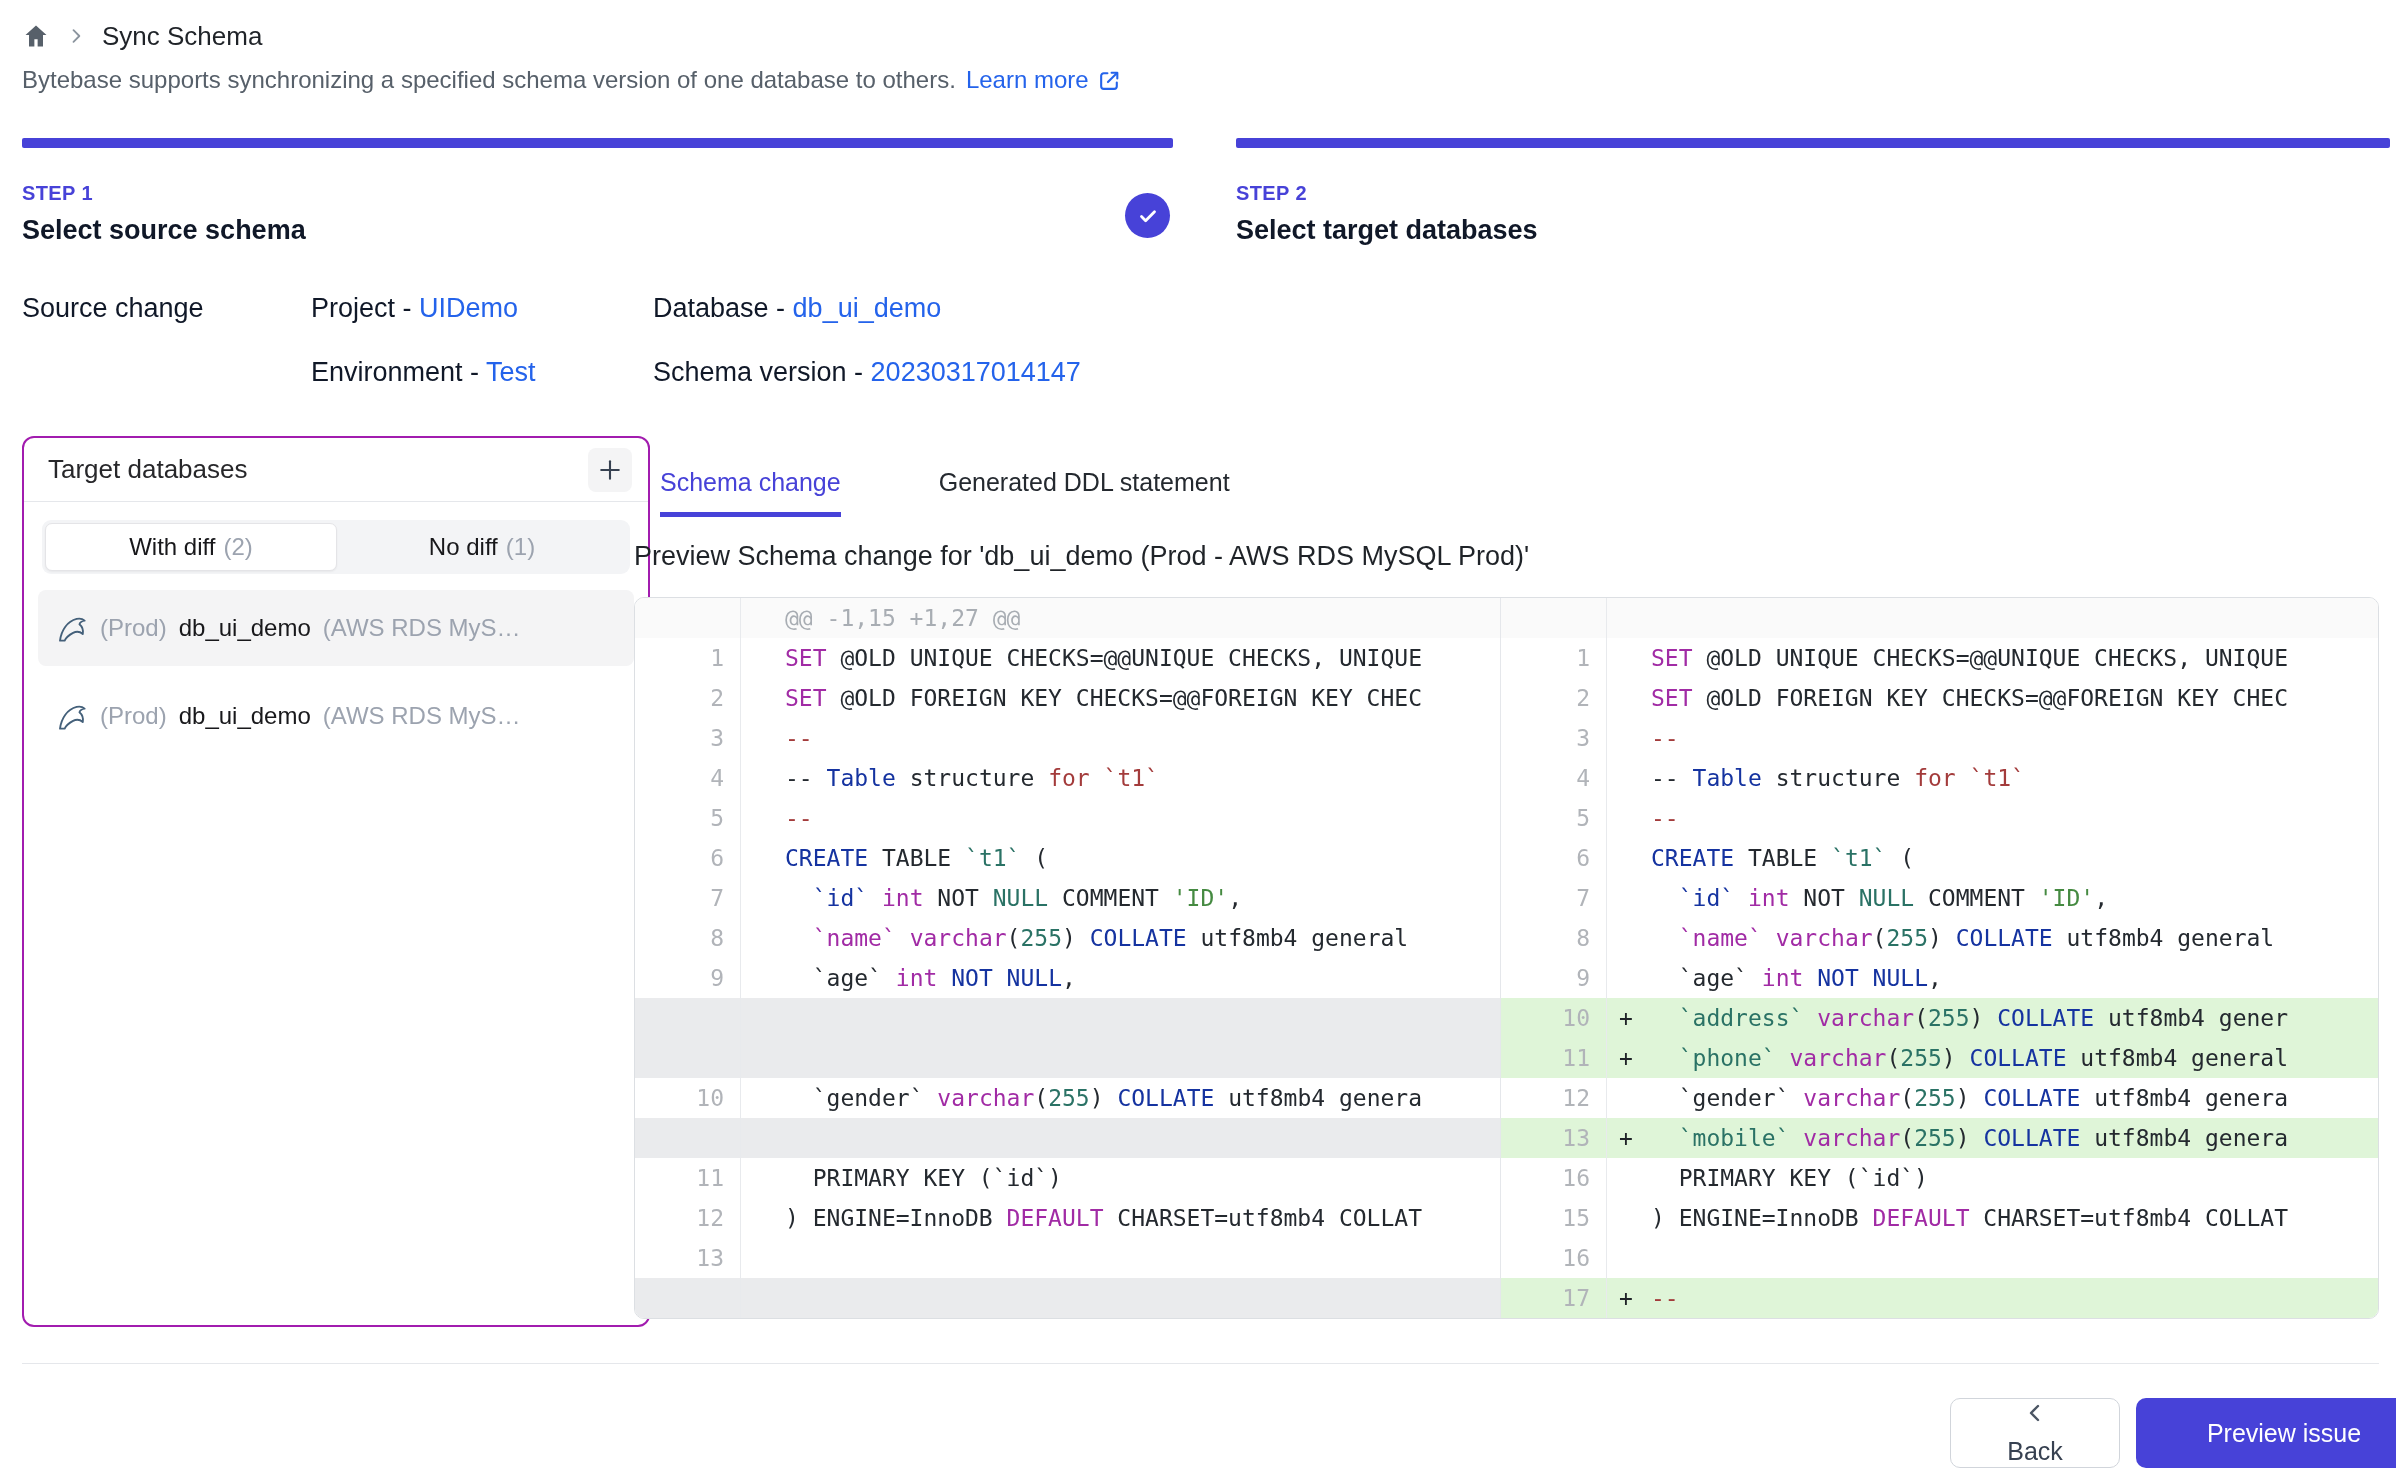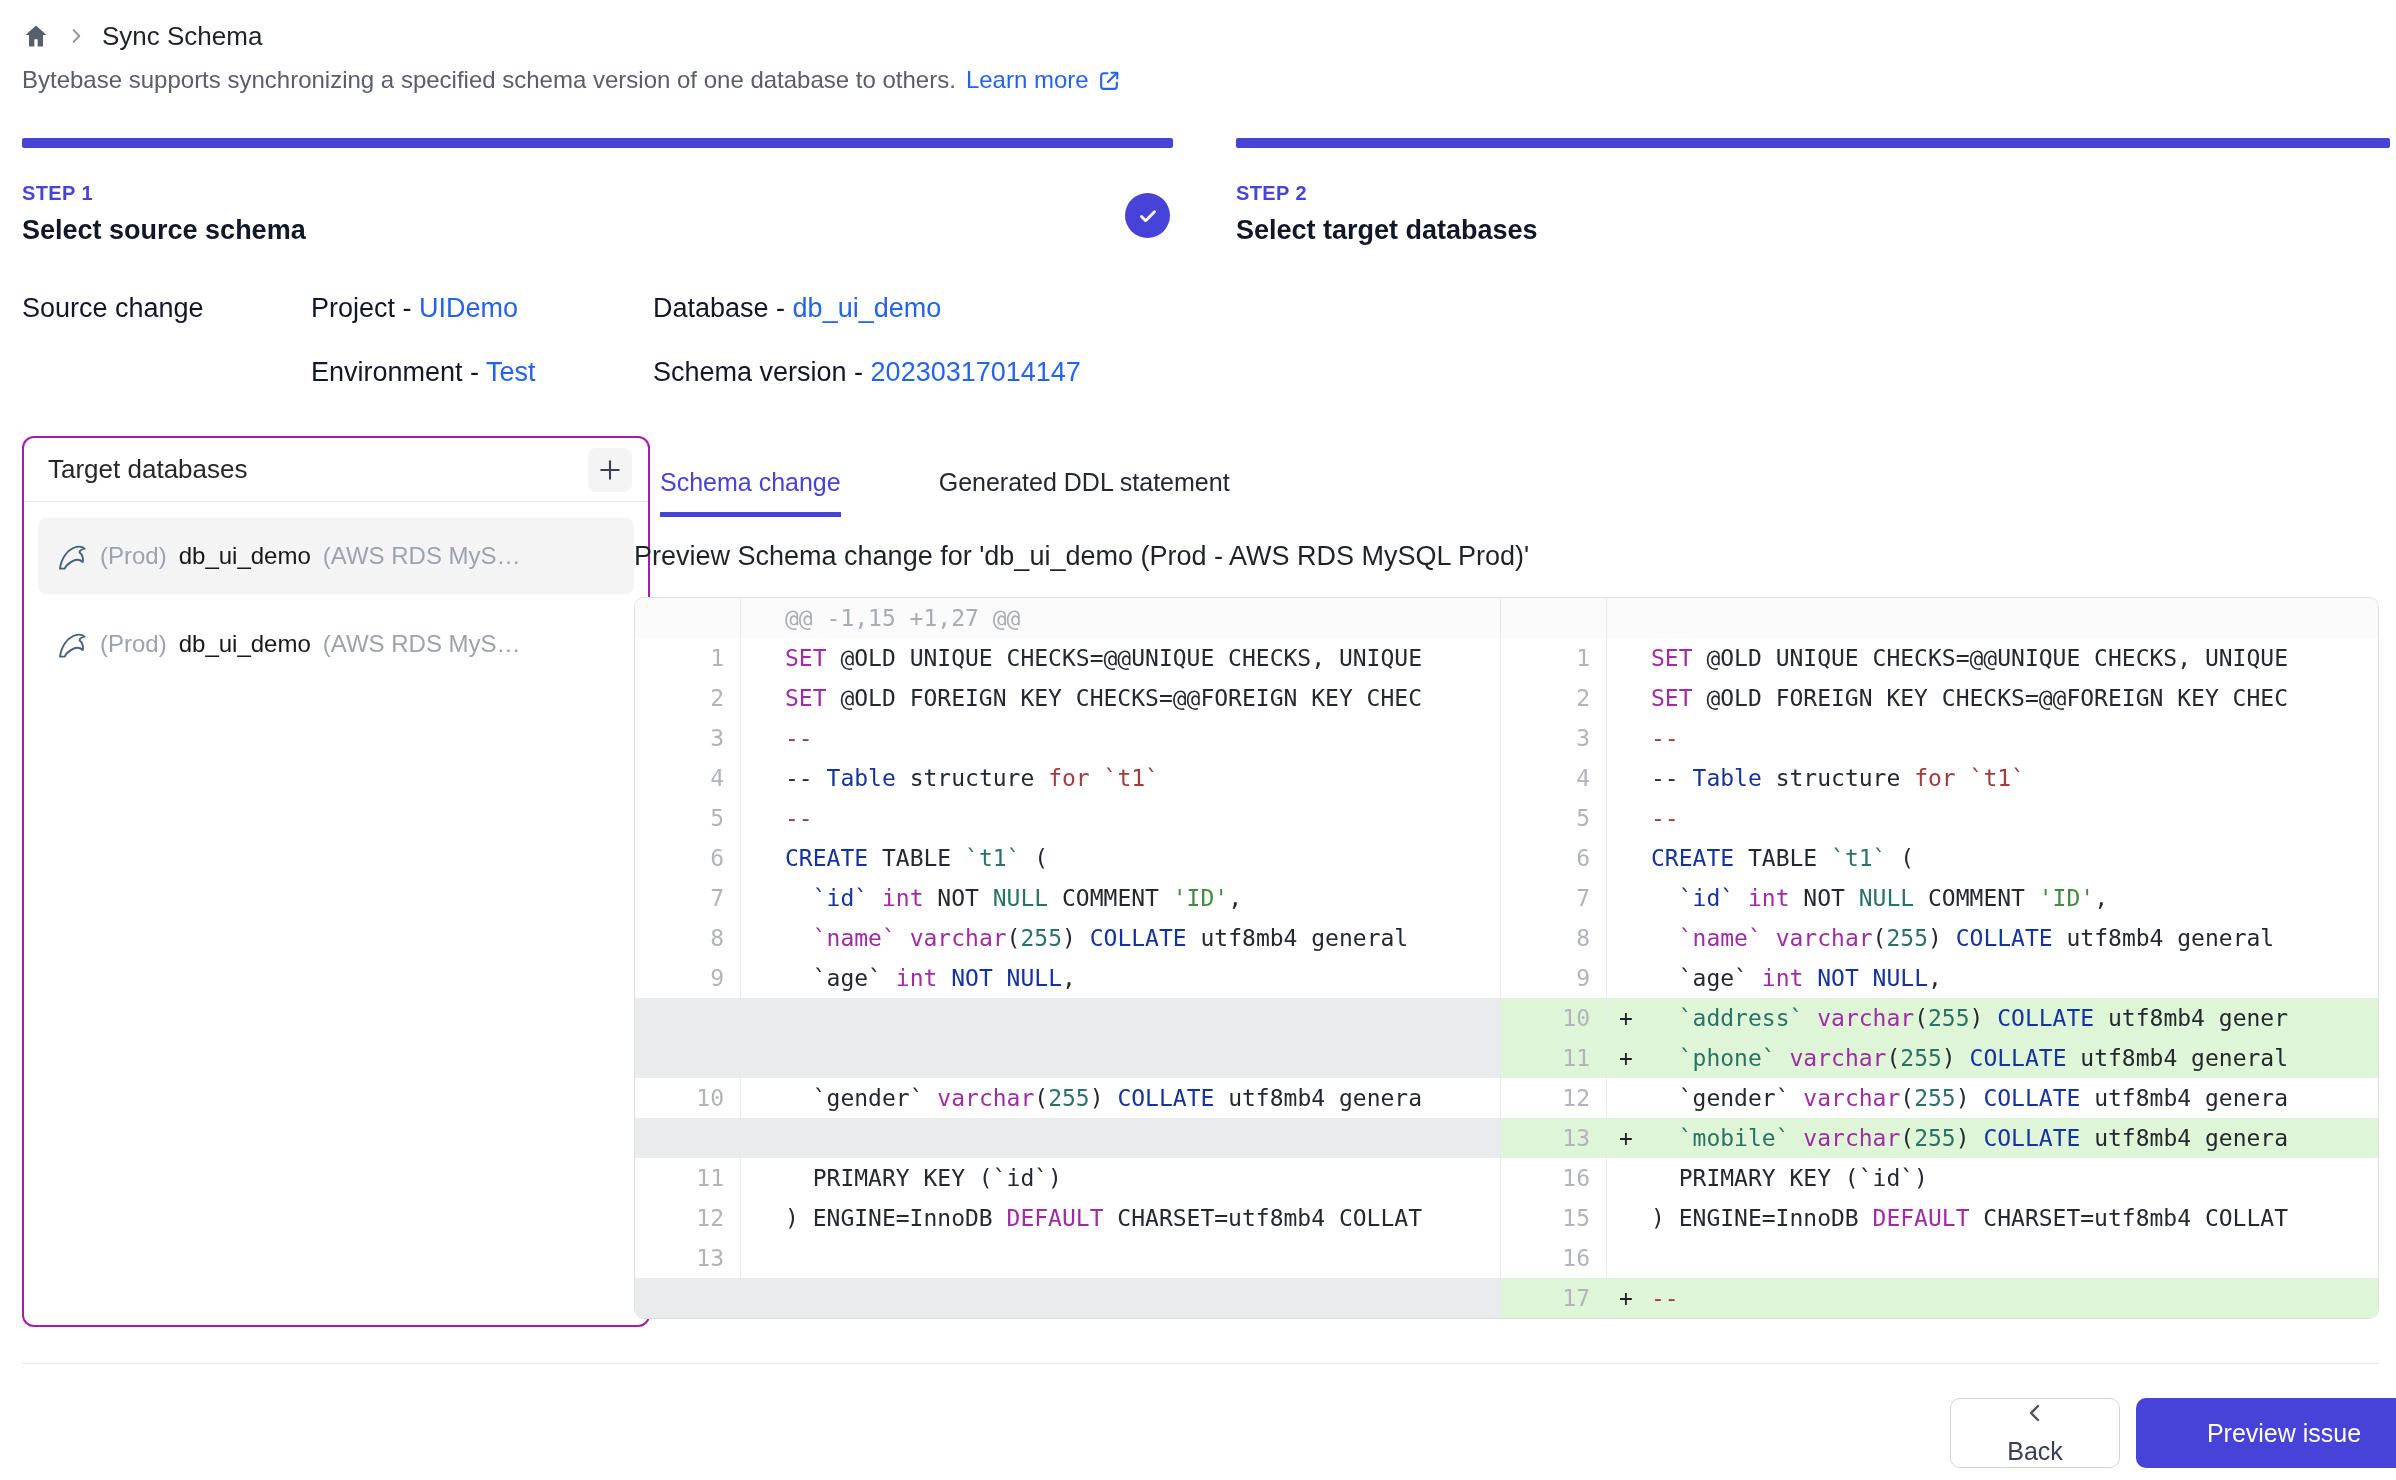--- a/index.html
+++ b/index.html
@@ -151,20 +151,30 @@
       <span class="panel-title">Target databases</span>
       <button class="add-btn">
         <span style="display:flex;">
           <svg width="28" height="28" viewBox="0 0 24 24" fill="none" stroke="#374151" stroke-width="1.8" stroke-linecap="round">
               <path d="M12 4.5v15"></path>
               <path d="M4.5 12h15"></path>
             </svg>
         </span>
       </button>
     </div>
+    <div class="seg">
+      <div class="seg-tab active">
+        <span>With diff</span>
+        <span class="cnt">(2)</span>
+      </div>
+      <div class="seg-tab">
+        <span>No diff</span>
+        <span class="cnt">(1)</span>
+      </div>
+    </div>
     <div class="db-list">
       <div class="db-item selected">
         <span style="display:flex;flex:none;">
           <svg width="32" height="32" viewBox="0 0 24 24">
               <path d="M3 21.5C4 13.5 8.5 7 15.5 5.2c2.3-.6 4.3-.2 6 1.3-2.2.3-3.4 1.2-3.9 2.7 2.1 1.8 3 4.4 2.5 7.3-2.1-1.8-4.8-2.1-7.3-.8-3 1.6-5 3-6.3 5.8z" fill="none" stroke="#44607a" stroke-width="1.4" stroke-linejoin="round"></path>
             </svg>
         </span>
         <span class="db-env">(Prod)</span>
         <span class="db-name">db_ui_demo</span>
         <span class="db-inst">(AWS RDS MyS…</span>

